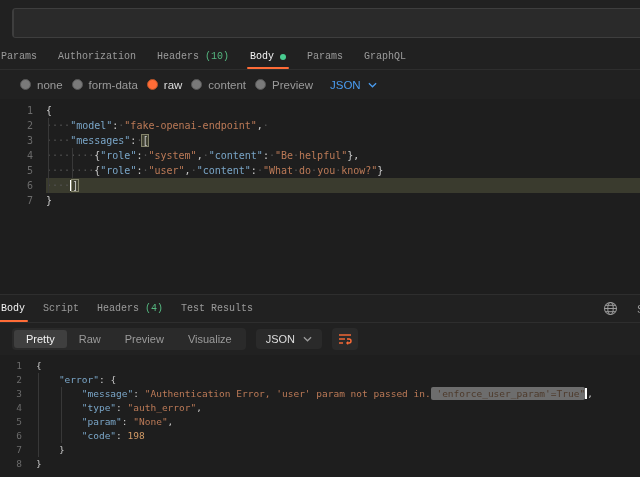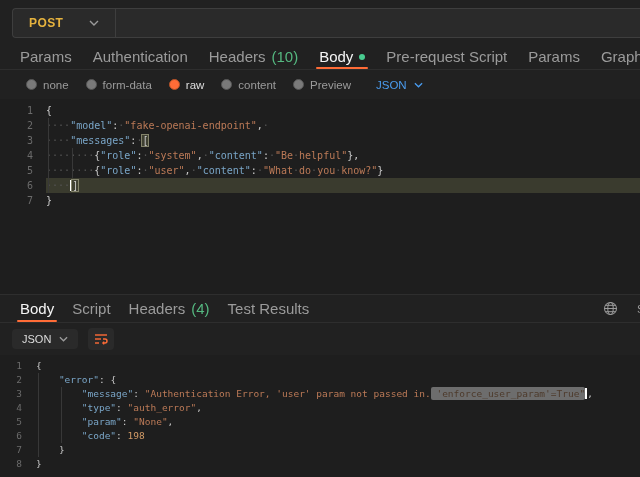--- a/index.html
+++ b/index.html
@@ -10,32 +10,32 @@
   .url-row { height:44px; padding:8px 0 6px 12px; background:var(--panel); }
   .url-bar { height:30px; display:flex; align-items:center; background:var(--bar_fill);
              border:1px solid var(--border); border-right:none; border-radius:4px 0 0 4px; }
   .method { display:flex; align-items:center; padding:0 16px 0 16px; cursor:pointer; }
   .method-label { color:var(--method_post); font-weight:bold; font-size:12px; letter-spacing:.4px; }
   .method .chev { margin-left:26px; }
   .vdiv { width:1px; align-self:stretch; background:var(--border); }
   .url-text { padding-left:14px; font-size:12.5px; color:var(--text_primary); white-space:nowrap; }
 
   
-  .tabs { display:flex; align-items:center; gap:21px; padding:0 20px; font-size:15px;
-          color:var(--text_secondary); background:var(--panel); }
+  .tabs { display:flex; align-items:center; gap:21px; padding:0 1px; font-size:10px;
+          color:var(--text_secondary); background:var(--panel);font-family:Liberation Mono, monospace; }
   .req-tabs { height:26px; border-bottom:1px solid var(--divider); }
   .tab { position:relative; display:flex; align-items:center; gap:6px; height:100%; cursor:pointer; white-space:nowrap; }
   .tab.active { color:#f5f5f5; }
   .tab.active::after { content:""; position:absolute; left:-3px; right:-3px; bottom:0; height:2px;
                        background:var(--accent_orange); border-radius:1px; }
   .count { color:var(--green); }
   .green-dot { width:6px; height:6px; border-radius:50%; background:var(--green_bright); display:inline-block; }
 
   
-  .body-type-row { height:29px; display:flex; align-items:center; gap:17px; padding:0 26px;
+  .body-type-row { height:29px; display:flex; align-items:center; gap:9px; padding:0 20px;
                    font-size:11.5px; color:var(--text_secondary); background:var(--panel); }
   .radio-opt { display:flex; align-items:center; gap:6px; cursor:pointer; white-space:nowrap; }
   .radio { width:11px; height:11px; border-radius:50%; background:var(--radio_gray); border:1px solid #565656; }
   .radio-opt.selected .radio { background:var(--accent_orange); border-color:#b35328; }
   .radio-opt.selected { color:var(--text_primary); }
   .lang-select { display:flex; align-items:center; gap:7px; margin-left:8px; color:var(--blue); cursor:pointer; }
 
   
   .editor { background:var(--bg); font-family:"DejaVu Sans Mono", monospace; }
   .req-editor { height:195px; padding-top:4px; font-size:10px; }
@@ -71,47 +71,38 @@
   .tool-drop { display:flex; align-items:center; gap:8px; background:var(--toolbar_seg_bg);
                border-radius:4px; padding:4px 10px; font-size:11px; color:var(--text_primary); cursor:pointer; }
   .wrap-btn { display:flex; align-items:center; justify-content:center; width:26px; height:22px;
               background:var(--toolbar_seg_bg); border-radius:4px; cursor:pointer; }
 </style>
 </head>
 <body>
 
 <div class="url-row">
   <div class="url-bar">
-    <div class="method">
-      <span class="method-label">POST</span>
-      <svg class="chev" width="10" height="6" viewBox="0 0 10 6">
-          <polyline points="1,1 5,5 9,1" fill="none" stroke="#9b9b9b" stroke-width="1.4"></polyline>
-        </svg>
-    </div>
     <div class="vdiv"></div>
   </div>
 </div>
 
 <div class="tabs req-tabs" id="req-tabs">
     <div class="tab">
       <span>Params</span>
     </div>
     <div class="tab">
-      <span>Authentication</span>
+      <span>Authorization</span>
     </div>
     <div class="tab">
       <span>Headers</span>
       <span class="count">(10)</span>
     </div>
     <div class="tab active">
       <span>Body</span>
       <span class="green-dot"></span>
-    </div>
-    <div class="tab">
-      <span>Pre-request Script</span>
     </div>
     <div class="tab">
       <span>Params</span>
     </div>
     <div class="tab">
       <span>GraphQL</span>
     </div>
   </div>
 
 <div class="body-type-row" id="body-types">
@@ -196,20 +187,26 @@
         <ellipse cx="8" cy="8" rx="2.9" ry="6.4"></ellipse>
         <line x1="1.6" y1="8" x2="14.4" y2="8"></line>
         <line x1="2.5" y1="4.6" x2="13.5" y2="4.6"></line>
         <line x1="2.5" y1="11.4" x2="13.5" y2="11.4"></line>
     </svg>
   </div>
   <div class="edge-frag">S</div>
 </div>
 
 <div class="toolbar">
+  <div class="seg" id="view-switcher">
+      <div class="seg-item active">Pretty</div>
+      <div class="seg-item">Raw</div>
+      <div class="seg-item">Preview</div>
+      <div class="seg-item">Visualize</div>
+    </div>
   <div class="tool-drop">
     <span>JSON</span>
     <svg width="9" height="6" viewBox="0 0 10 6">
         <polyline points="1,1 5,5 9,1" fill="none" stroke="#9b9b9b" stroke-width="1.4"></polyline>
       </svg>
   </div>
   <div class="wrap-btn">
     <svg width="14" height="12" viewBox="0 0 14 12" fill="none" stroke="#ff6c37" stroke-width="1.4">
       <line x1="1" y1="2" x2="13" y2="2"></line>
         <line x1="1" y1="6" x2="7" y2="6"></line>

